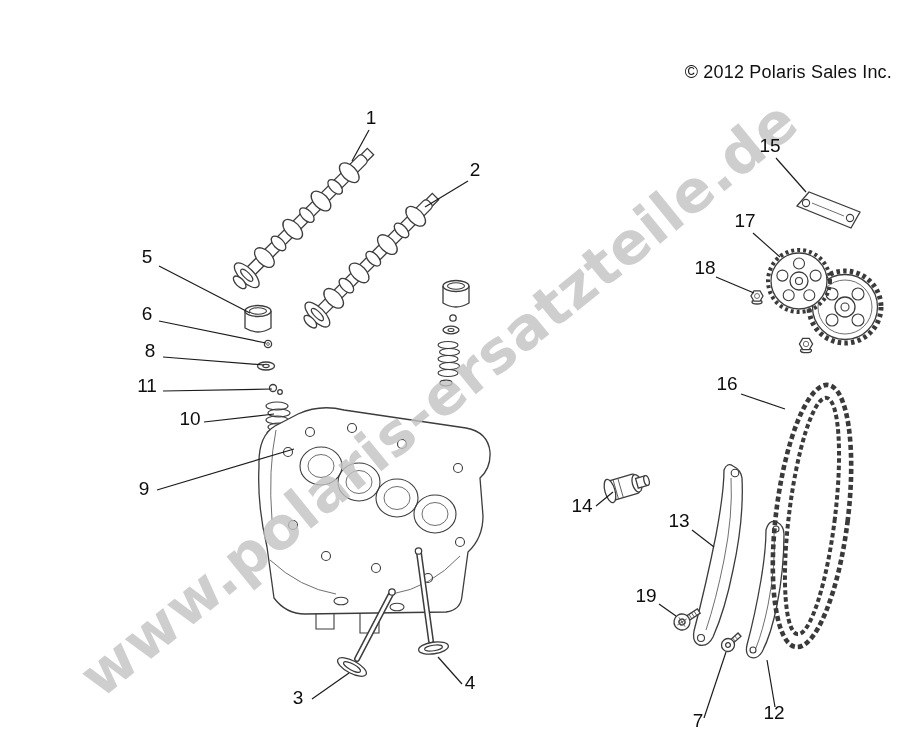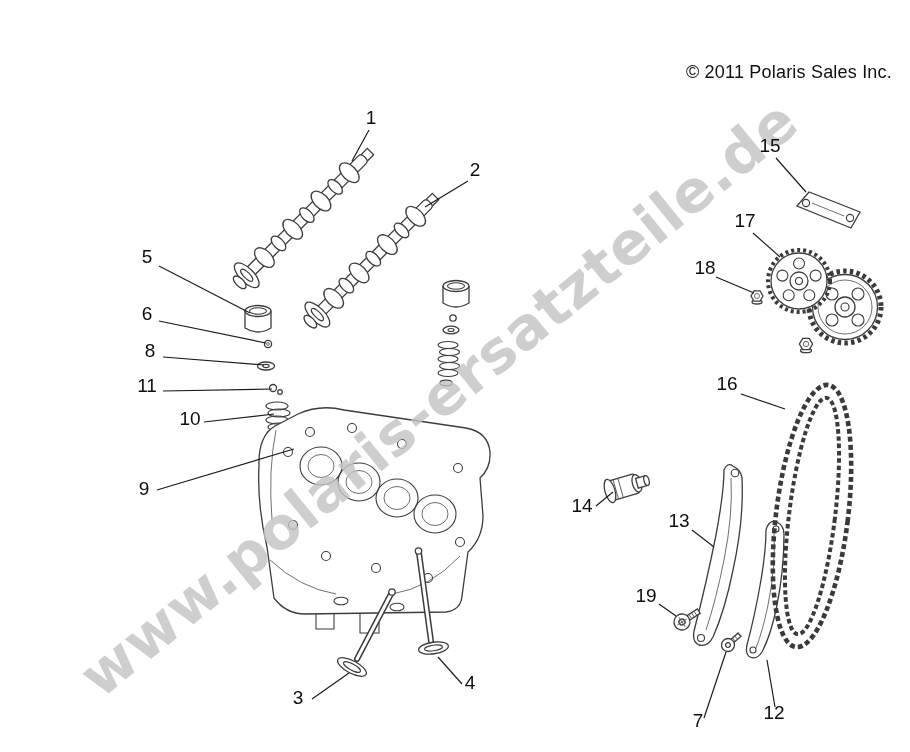--- a/index.html
+++ b/index.html
@@ -17,21 +17,21 @@
   .leader{stroke:#1c1c1c;stroke-width:1.2;}
   .callout{font-family:"Liberation Sans",sans-serif;font-size:19px;fill:#0d0d0d;}
   .watermark{font-family:"DejaVu Sans",sans-serif;font-weight:bold;font-size:58px;
              fill:#c3c3c3;opacity:0.8;letter-spacing:1px;}
 </style>
 </head>
 <body>
 
 <div class="stage">
 
-  <div class="copyright">© 2011 Polaris Sales Inc.</div>
+  <div class="copyright">© 2012 Polaris Sales Inc.</div>
 
   <svg width="910" height="752" viewBox="0 0 910 752">
 
     <g transform="translate(362,160) rotate(135)">
       <rect class="part" x="-12" y="-4.5" width="10" height="9"></rect>
       <rect class="part" x="-4" y="-5.5" width="168" height="11" rx="4"></rect>
       <ellipse class="part" cx="18" cy="0" rx="7" ry="12"></ellipse>
       <ellipse class="part" cx="38" cy="0" rx="5" ry="9"></ellipse>
       <ellipse class="part" cx="58" cy="0" rx="7" ry="12"></ellipse>
       <ellipse class="part" cx="78" cy="0" rx="5" ry="9"></ellipse>

